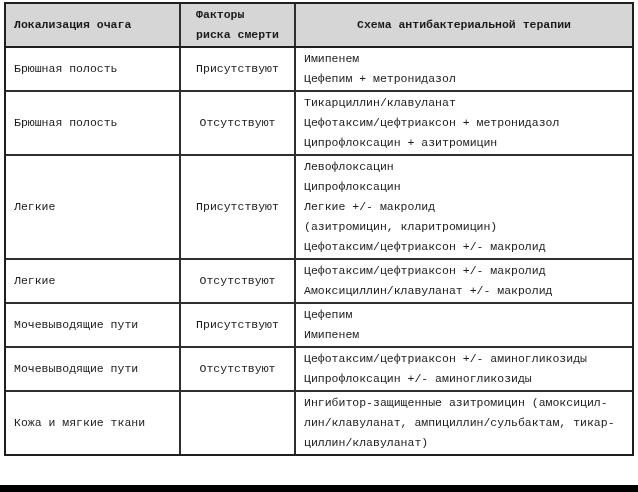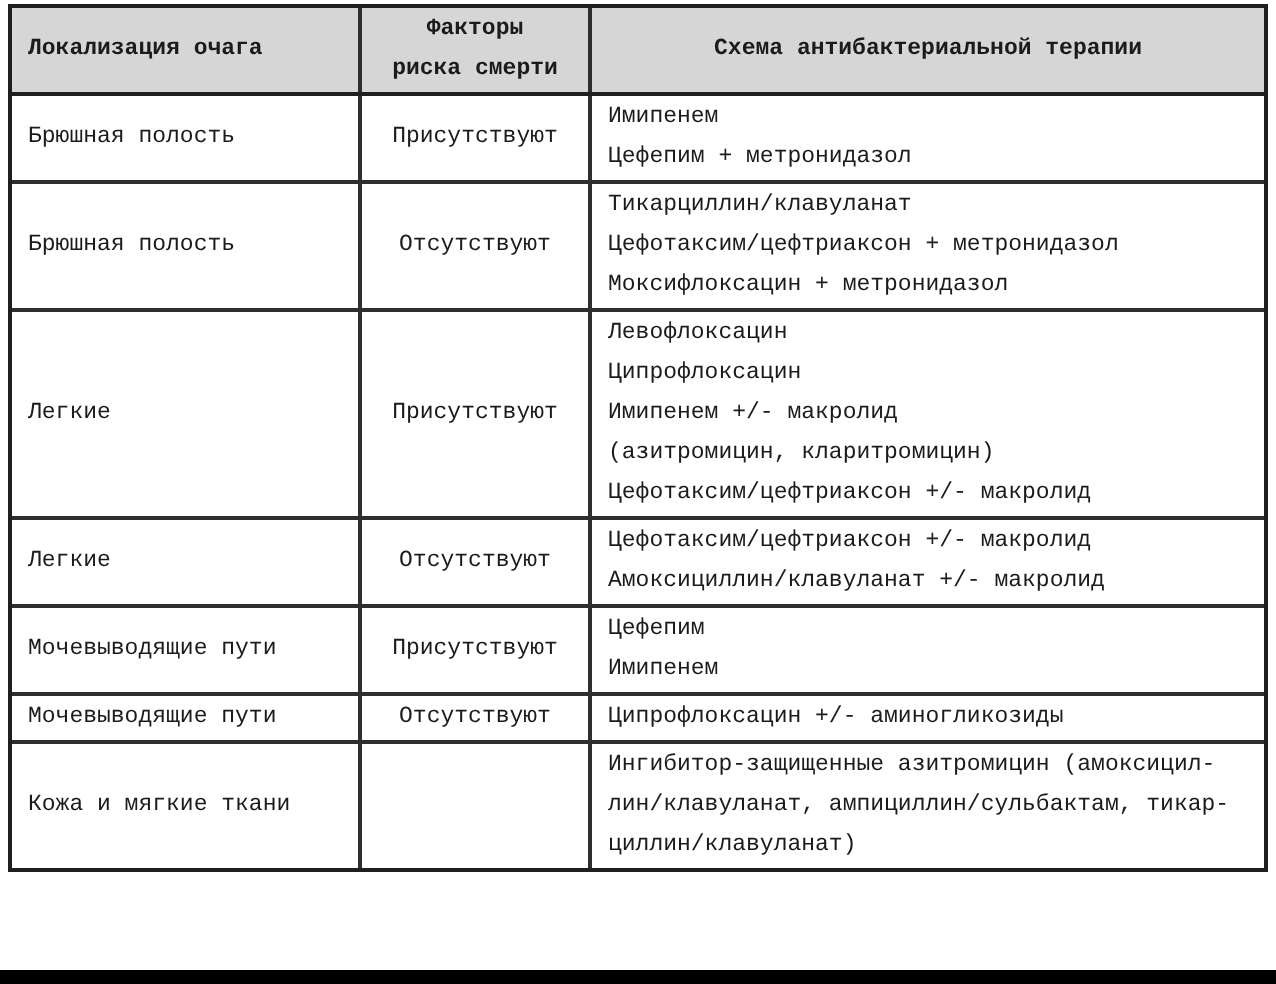--- a/index.html
+++ b/index.html
@@ -44,21 +44,20 @@
   .c1{
     width:173px;
     padding:1px 4px 1px 8px;
     display:flex;align-items:center;
   }
   .c2{
     width:117px;
     border-left:2px solid var(--grid,#2e2e2e);
     border-right:2px solid var(--grid,#2e2e2e);
     display:flex;align-items:center;justify-content:center;
-    text-align:center;
     white-space:pre-line;
   }
   .c3{
     flex:1;
     padding:1px 4px 1px 8px;
     border-radius:11px;
   }
   .hc3{display:flex;align-items:center;justify-content:center;text-align:center;padding:1px 4px;}
   .tline{white-space:pre;}
   .bottom-bar{
@@ -85,30 +84,30 @@
             <div class="tline">Имипенем</div>
             <div class="tline">Цефепим + метронидазол</div>
           </div>
         </div>
         <div class="row">
           <div class="cell c1">Брюшная полость</div>
           <div class="cell c2">Отсутствуют</div>
           <div class="cell c3">
             <div class="tline">Тикарциллин/клавуланат</div>
             <div class="tline">Цефотаксим/цефтриаксон + метронидазол</div>
-            <div class="tline">Моксифлоксацин + метронидазол</div>
+            <div class="tline">Ципрофлоксацин + азитромицин</div>
           </div>
         </div>
         <div class="row">
           <div class="cell c1">Легкие</div>
           <div class="cell c2">Присутствуют</div>
           <div class="cell c3">
             <div class="tline">Левофлоксацин</div>
             <div class="tline">Ципрофлоксацин</div>
-            <div class="tline">Имипенем +/- макролид</div>
+            <div class="tline">Легкие +/- макролид</div>
             <div class="tline">(азитромицин, кларитромицин)</div>
             <div class="tline">Цефотаксим/цефтриаксон +/- макролид</div>
           </div>
         </div>
         <div class="row">
           <div class="cell c1">Легкие</div>
           <div class="cell c2">Отсутствуют</div>
           <div class="cell c3">
             <div class="tline">Цефотаксим/цефтриаксон +/- макролид</div>
             <div class="tline">Амоксициллин/клавуланат +/- макролид</div>
@@ -119,20 +118,21 @@
           <div class="cell c2">Присутствуют</div>
           <div class="cell c3">
             <div class="tline">Цефепим</div>
             <div class="tline">Имипенем</div>
           </div>
         </div>
         <div class="row">
           <div class="cell c1">Мочевыводящие пути</div>
           <div class="cell c2">Отсутствуют</div>
           <div class="cell c3">
+            <div class="tline">Цефотаксим/цефтриаксон +/- аминогликозиды</div>
             <div class="tline">Ципрофлоксацин +/- аминогликозиды</div>
           </div>
         </div>
         <div class="row">
           <div class="cell c1">Кожа и мягкие ткани</div>
           <div class="cell c2"></div>
           <div class="cell c3">
             <div class="tline">Ингибитор-защищенные азитромицин (амоксицил-</div>
             <div class="tline">лин/клавуланат, ампициллин/сульбактам, тикар-</div>
             <div class="tline">циллин/клавуланат)</div>

